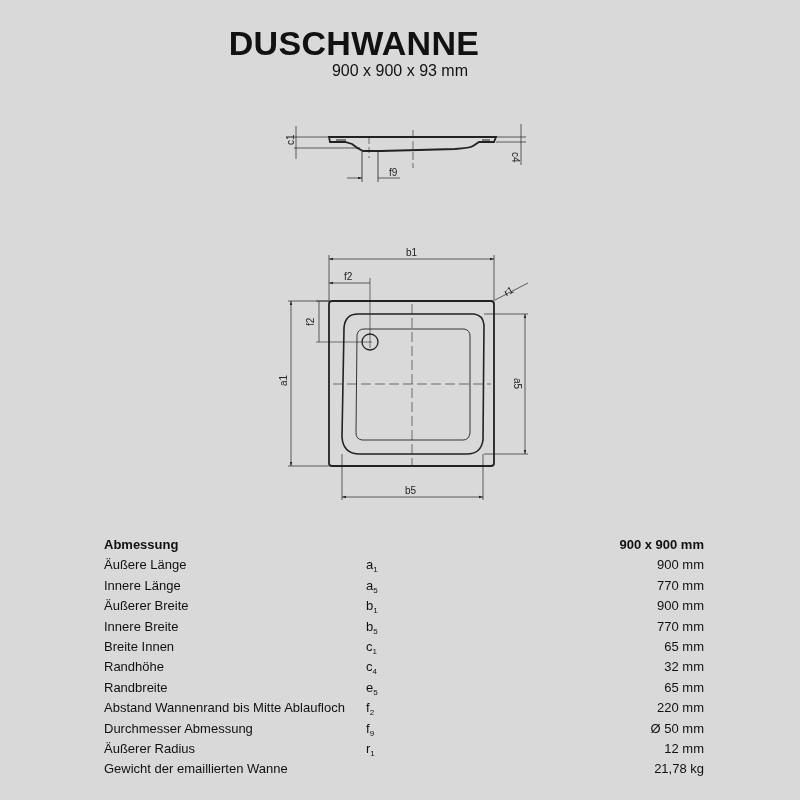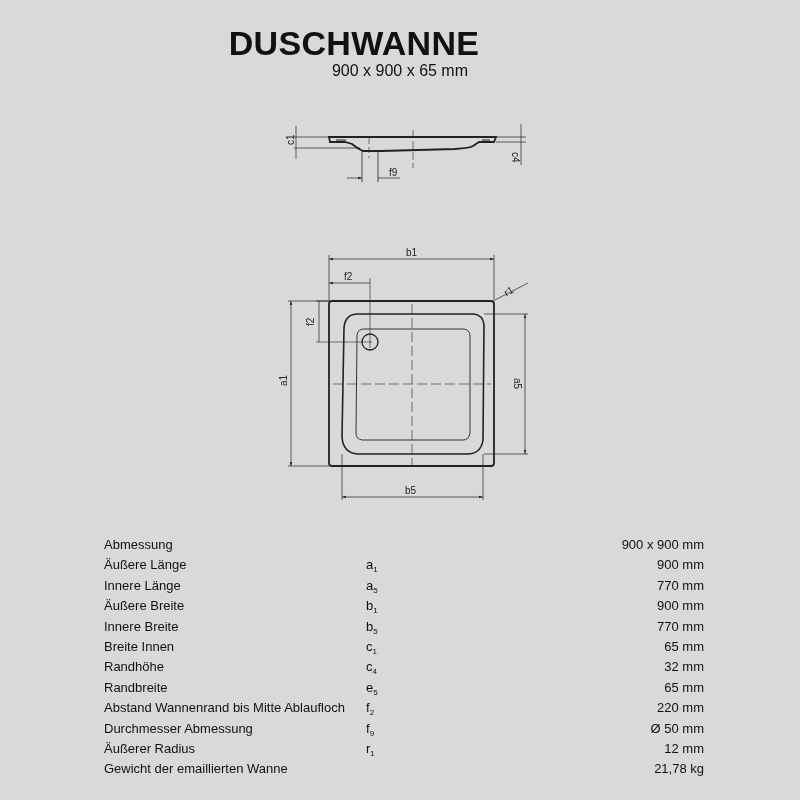--- a/index.html
+++ b/index.html
@@ -23,27 +23,27 @@
   svg text { font-family: "Liberation Sans", "DejaVu Sans", sans-serif; font-size: 10px; fill: #222; }
   .specs {
     position: absolute; left: 104px; top: 535px; width: 600px;
     font-size: 13px; line-height: 20.4px;
   }
   .row { display: flex; height: 20.4px; }
   .row .label { width: 262px; }
   .row .sym { width: 40px; }
   .row .sym sub { font-size: 8px; vertical-align: -3px; }
   .row .val { flex: 1; text-align: right; }
-  .row.header { font-weight: normal; align-items: flex-end; }
+  .row.header { font-weight: bold; align-items: flex-end; }
 </style>
 </head>
 <body>
 
 <div class="title">DUSCHWANNE</div>
-<div class="subtitle">900 x 900 x 65 mm</div>
+<div class="subtitle">900 x 900 x 93 mm</div>
 
 <svg class="drawing" width="800" height="520" viewBox="0 0 800 520">
   <defs>
     <marker id="arr" viewBox="0 0 10 10" refX="10" refY="5" markerWidth="6" markerHeight="6" orient="auto-start-reverse">
       <path d="M0,2 L10,5 L0,8 z" fill="#222"></path>
     </marker>
   </defs>
 
   <g stroke="#222" fill="none">
     <path d="M329,137 L496,137 L494,142 L479,142 L473,146 Q470,148 455,149 L381,151 L363,151 Q358,149 352,144 L345,142 L330,142 Z" stroke-width="1.8"></path>
@@ -111,21 +111,21 @@
         <span class="label">Äußere Länge</span>
         <span class="sym"><span>a</span><sub>1</sub></span>
         <span class="val">900 mm</span>
       </div>
       <div class="row">
         <span class="label">Innere Länge</span>
         <span class="sym"><span>a</span><sub>5</sub></span>
         <span class="val">770 mm</span>
       </div>
       <div class="row">
-        <span class="label">Äußere Breite</span>
+        <span class="label">Äußerer Breite</span>
         <span class="sym"><span>b</span><sub>1</sub></span>
         <span class="val">900 mm</span>
       </div>
       <div class="row">
         <span class="label">Innere Breite</span>
         <span class="sym"><span>b</span><sub>5</sub></span>
         <span class="val">770 mm</span>
       </div>
       <div class="row">
         <span class="label">Breite Innen</span>

